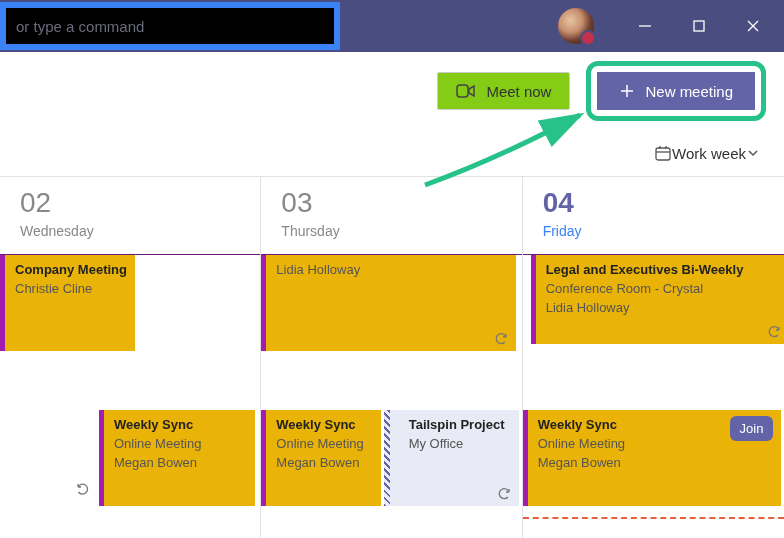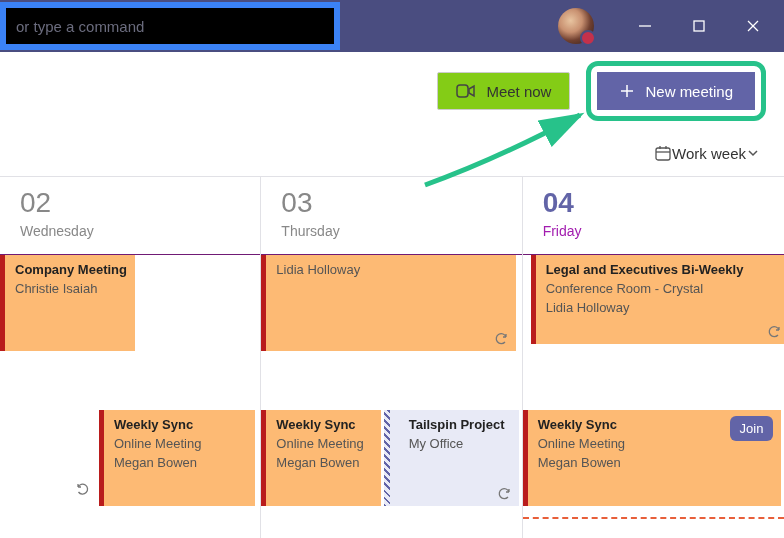--- a/index.html
+++ b/index.html
@@ -110,27 +110,27 @@
     .day-col { border-right: 1px solid #e1e1e6; position: relative; }
     .day-col:last-child { border-right: none; }
     .day-header {
       padding: 10px 16px 10px 20px;
       border-bottom: 1px solid #701a75;
       height: 78px;
     }
     .day-number { font-size: 28px; color: #888; font-weight: 400; }
     .day-name { font-size: 14px; color: #888; margin-top: 4px; }
     .today .day-number { color: #6264a7; font-weight: 700; }
-    .today .day-name { color: #a21caf; }
+    .today .day-name { color: #3b82f6; }
 
     .slot-area { position: relative; height: 284px; }
     .event {
       position: absolute;
-      background: #fdba74;
-      border-left: 5px solid #b91c1c;
+      background: #eab308;
+      border-left: 5px solid #a21caf;
       padding: 6px 8px 6px 10px;
       font-size: 13px;
       color: #333;
       line-height: 1.45;
     }
     .event .title { font-weight: 600; color: #222; }
     .event .sub { color: #555; }
     .event.striped {
       border-left: none;
       background: #e8eaf6;
@@ -249,21 +249,21 @@
 <div class="calendar">
 
   <div class="day-col">
     <div class="day-header">
       <div class="day-number">02</div>
       <div class="day-name">Wednesday</div>
     </div>
     <div class="slot-area">
       <div class="event" style="top:0; left:0; width:52%; height:96px;">
         <div class="title">Company Meeting</div>
-        <div class="sub">Christie Isaiah</div>
+        <div class="sub">Christie Cline</div>
       </div>
       <div class="event" style="top:155px; left:38%; width:60%; height:96px;">
         <div class="title">Weekly Sync</div>
         <div class="sub">Online Meeting</div>
         <div class="sub">Megan Bowen</div>
         <svg class="recur-icon" viewBox="0 0 14 14" style="left:-28px; bottom:10px;">
           <path d="M2 5 A5 5 0 1 1 2.5 10 M2 5 L2 2 M2 5 L5 5" fill="none" stroke="currentColor" stroke-width="1.3"></path>
         </svg>
       </div>
     </div>

